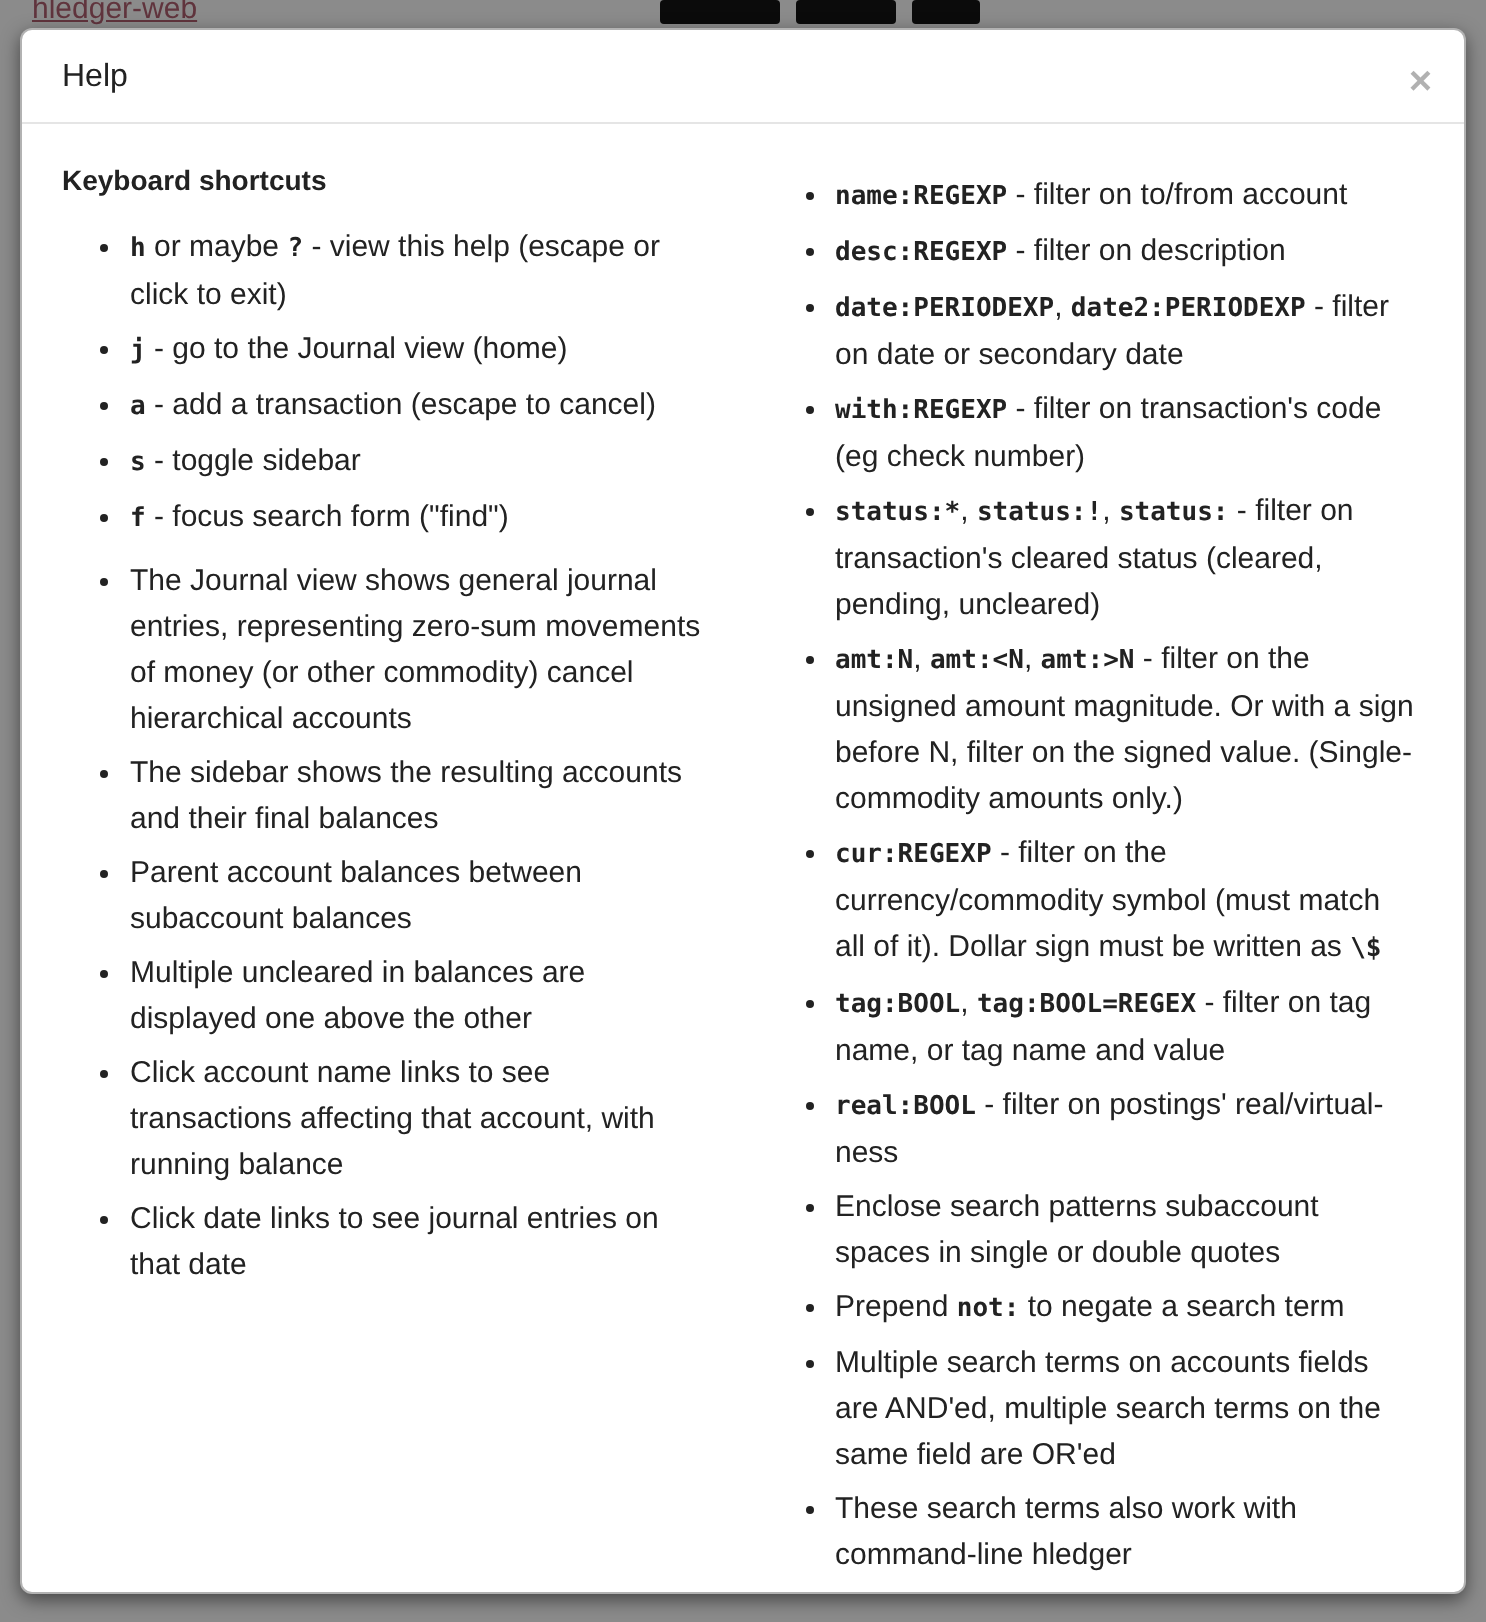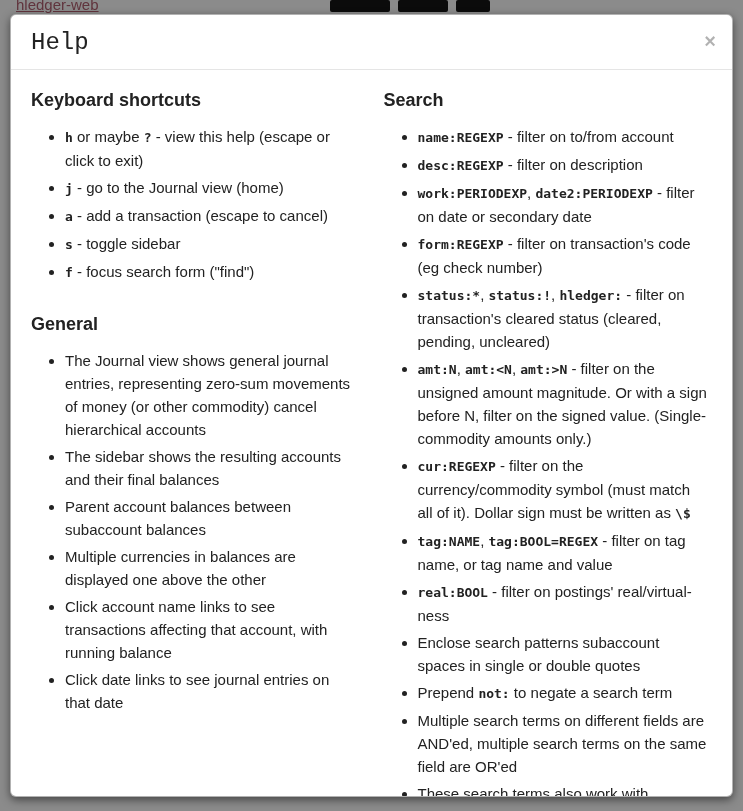--- a/index.html
+++ b/index.html
@@ -40,36 +40,36 @@
     box-shadow: 0 3px 9px rgba(0,0,0,0.5);
     overflow: hidden;
   }
   .modal-header {
     position: relative;
     padding: 15px 15px 13px 20px;
     border-bottom: 1px solid #e5e5e5;
   }
   .modal-title {
     margin: 0;
-    font-size: 24px; font-weight: 500; line-height: 1.1; color: #222; font-family: Liberation Mono, monospace;
+    font-size: 16px; font-weight: 500; line-height: 1.1; color: #222;
   }
   .close-btn {
     position: absolute; top: 16px; right: 16px;
     background: none; border: 0; padding: 0;
     font-size: 20px; font-weight: bold; line-height: 1;
     color: #000; opacity: 0.3; cursor: pointer;
   }
   .modal-body {
     padding: 20px 20px 24px;
     display: flex; gap: 24px; align-items: flex-start;
   }
   .col { flex: 1 1 0; min-width: 0; }
 
   .col h3 {
-    font-size: 18px; font-weight: bold; color: #222;
+    font-size: 14px; font-weight: bold; color: #222;
     margin: 30px 0 14px;
   }
   .col section:first-child h3 { margin-top: 0; }
 
   .col ul {
     margin: 0 0 8px;
     padding-left: 30px;
     font-size: 15px; line-height: 23px;
   }
   .col li { margin: 4px; }
@@ -102,45 +102,43 @@
         <h3>Keyboard shortcuts</h3>
         <ul>
             <li><code>h</code> or maybe <code>?</code> - view this help (escape or click to exit)</li>
             <li><code>j</code> - go to the Journal view (home)</li>
             <li><code>a</code> - add a transaction (escape to cancel)</li>
             <li><code>s</code> - toggle sidebar</li>
             <li><code>f</code> - focus search form ("find")</li>
           </ul>
       </section>
       <section>
-        <h3>General</h3>
         <ul>
             <li>The Journal view shows general journal entries, representing zero-sum movements of money (or other commodity) cancel hierarchical accounts</li>
             <li>The sidebar shows the resulting accounts and their final balances</li>
             <li>Parent account balances between subaccount balances</li>
-            <li>Multiple currencies in balances are displayed one above the other</li>
+            <li>Multiple uncleared in balances are displayed one above the other</li>
             <li>Click account name links to see transactions affecting that account, with running balance</li>
             <li>Click date links to see journal entries on that date</li>
           </ul>
       </section>
     </div>
     <div class="col">
       <section>
-        <h3>Search</h3>
         <ul>
             <li><code>name:REGEXP</code> - filter on to/from account</li>
             <li><code>desc:REGEXP</code> - filter on description</li>
-            <li><code>work:PERIODEXP</code>, <code>date2:PERIODEXP</code> - filter on date or secondary date</li>
-            <li><code>form:REGEXP</code> - filter on transaction's code (eg check number)</li>
-            <li><code>status:*</code>, <code>status:!</code>, <code>hledger:</code> - filter on transaction's cleared status (cleared, pending, uncleared)</li>
+            <li><code>date:PERIODEXP</code>, <code>date2:PERIODEXP</code> - filter on date or secondary date</li>
+            <li><code>with:REGEXP</code> - filter on transaction's code (eg check number)</li>
+            <li><code>status:*</code>, <code>status:!</code>, <code>status:</code> - filter on transaction's cleared status (cleared, pending, uncleared)</li>
             <li><code>amt:N</code>, <code>amt:&lt;N</code>, <code>amt:&gt;N</code> - filter on the unsigned amount magnitude. Or with a sign before N, filter on the signed value. (Single-commodity amounts only.)</li>
             <li><code>cur:REGEXP</code> - filter on the currency/commodity symbol (must match all of it). Dollar sign must be written as <code>\$</code></li>
-            <li><code>tag:NAME</code>, <code>tag:BOOL=REGEX</code> - filter on tag name, or tag name and value</li>
+            <li><code>tag:BOOL</code>, <code>tag:BOOL=REGEX</code> - filter on tag name, or tag name and value</li>
             <li><code>real:BOOL</code> - filter on postings' real/virtual-ness</li>
             <li>Enclose search patterns subaccount spaces in single or double quotes</li>
             <li>Prepend <code>not:</code> to negate a search term</li>
-            <li>Multiple search terms on different fields are AND'ed, multiple search terms on the same field are OR'ed</li>
+            <li>Multiple search terms on accounts fields are AND'ed, multiple search terms on the same field are OR'ed</li>
             <li>These search terms also work with command-line hledger</li>
           </ul>
       </section>
     </div>
   </div>
 </div>
 
 </body></html>

